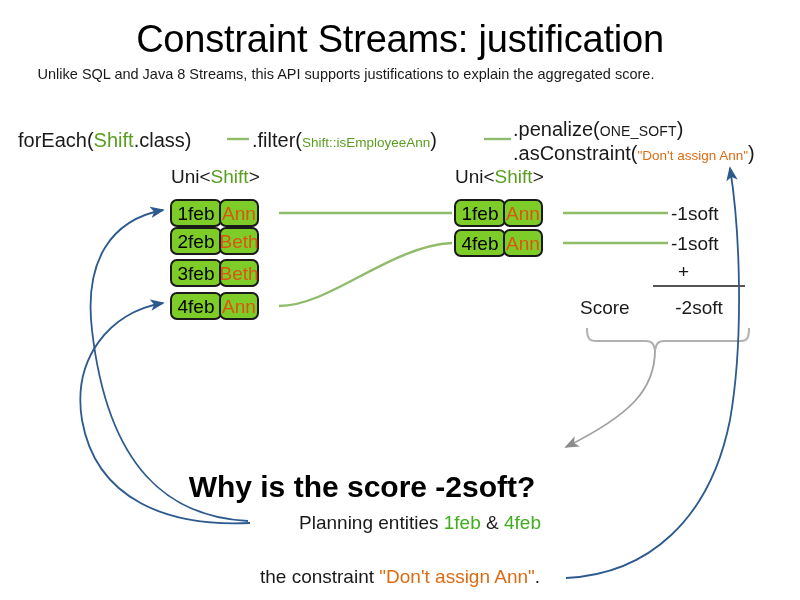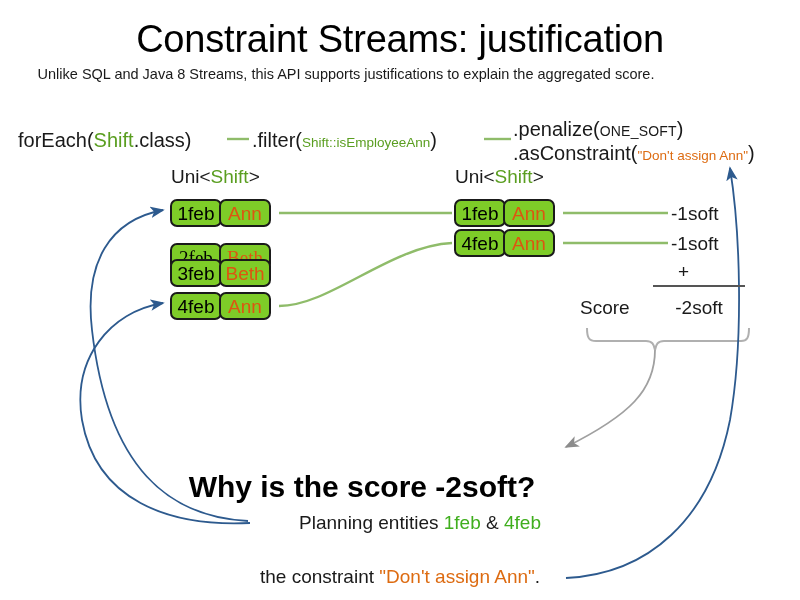--- a/index.html
+++ b/index.html
@@ -94,27 +94,27 @@
     align-items: center;
     justify-content: center;
     font-size: 19px;
     line-height: 1;
   }
   .cell-date {
     width: 52px;
     color: #000000;
   }
   .cell-name {
-    width: 52px;
+    width: 40px;
     margin-left: -3px;
     color: #dd5511;
   }
 
   #left-row-0 { left: 170px; top: 199px; }
-  #left-row-1 { left: 170px; top: 243px; font-family: Liberation Serif, serif; }
+  #left-row-1 { left: 170px; top: 227px; }
   #left-row-2 { left: 170px; top: 259px; }
   #left-row-3 { left: 170px; top: 292px; }
 
   #right-row-0 { left: 454px; top: 199px; }
   #right-row-1 { left: 454px; top: 229px; }
 
   
   .soft-label {
     position: absolute;
     font-size: 19px;

